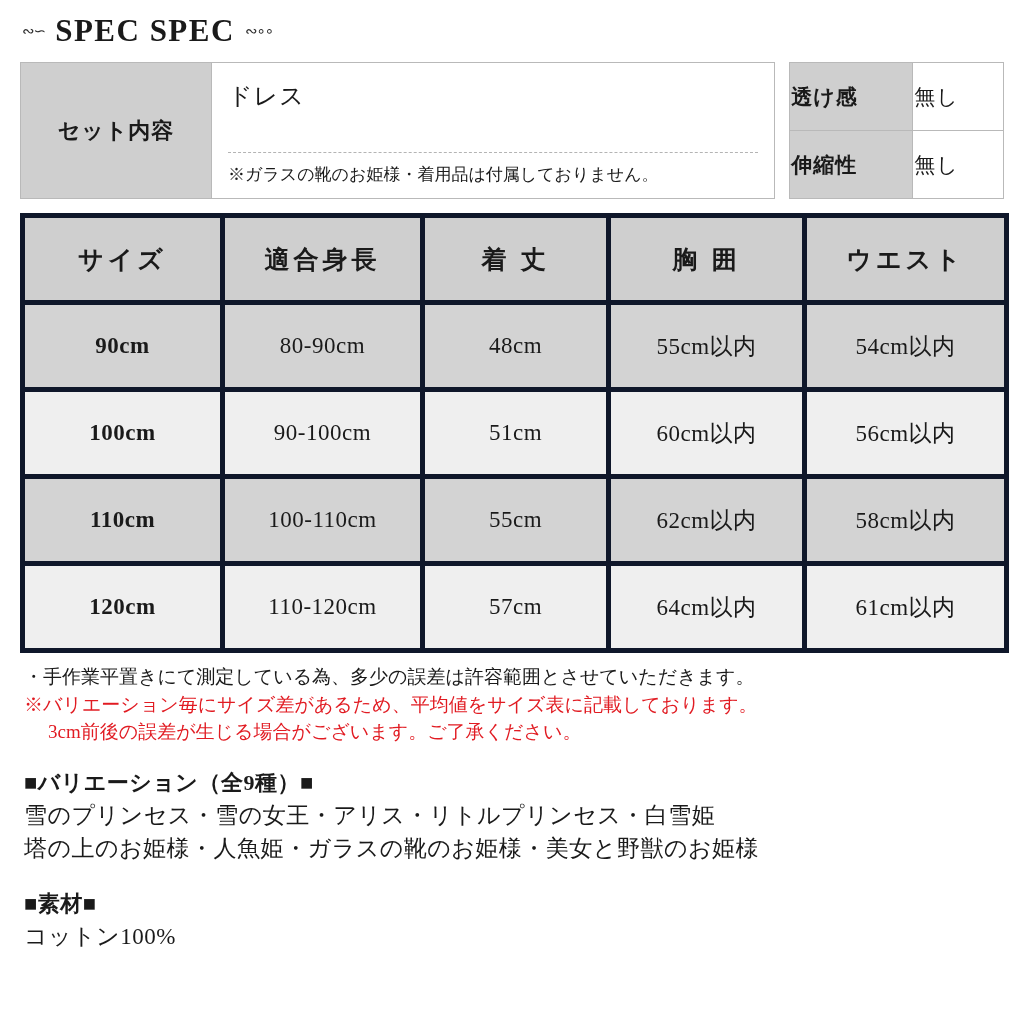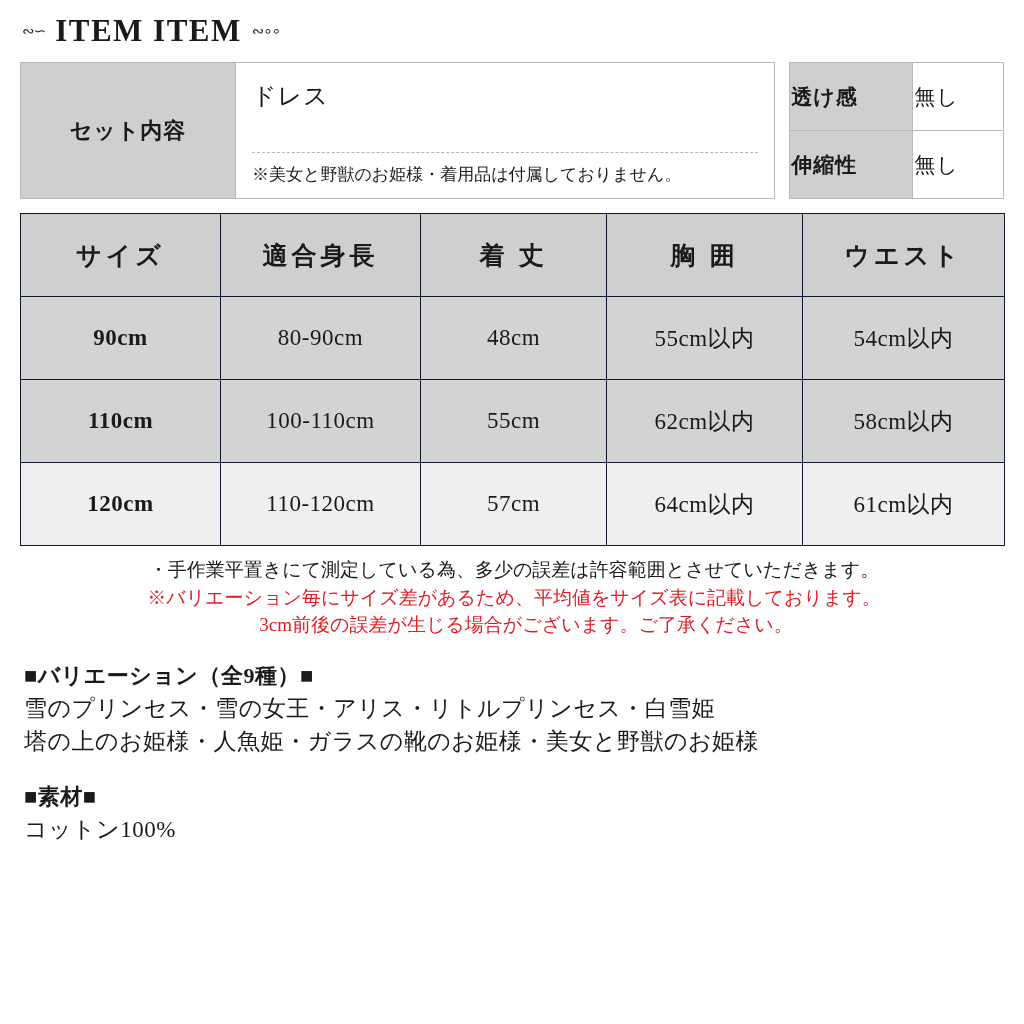--- a/index.html
+++ b/index.html
@@ -59,21 +59,21 @@
     align-items: stretch;
     gap: 14px;
   }
   .set-table {
     border-collapse: collapse;
     width: 760px;
     table-layout: fixed;
   }
   .set-table td {
     border: 1px solid #b9b9b9;
-    padding: 12px;
+    padding: 0;
     vertical-align: middle;
   }
   .set-label {
     width: 190px;
     background: #cfcfcf;
     text-align: center;
     font-size: 22px;
     font-weight: bold;
     letter-spacing: 1px;
   }
@@ -126,21 +126,21 @@
   }
 
   
   .size-table {
     border-collapse: collapse;
     width: 984px;
     margin-top: 14px;
     table-layout: fixed;
   }
   .size-table th, .size-table td {
-    border: 1px solid #0f172a;
+    border: 5px solid #0f172a;
     text-align: center;
     vertical-align: middle;
     margin-left: 22px;
   }
   .size-table thead th {
     background: #cfcfcf;
     height: 80px;
     font-size: 25px;
     font-weight: bold;
     letter-spacing: 4px;
@@ -164,21 +164,20 @@
 
   
   .notes {
     margin-top: 10px;
     padding-left: 4px;
   }
   .note-line {
     font-size: 19px;
     line-height: 1.45;
     letter-spacing: 0px;
-    text-align: center;
   }
   .note-red { color: #e11b22; }
   .note-indent { padding-left: 24px; }
 
   .section {
     margin-top: 20px;
     padding-left: 4px;
   }
   .section-head {
     font-size: 22px;
@@ -193,34 +192,34 @@
   }
   .section-gap { margin-top: 22px; }
 </style>
 </head>
 <body>
 
 <div class="page">
 
   <div class="header">
     <span class="orn left">∾∽</span>
-    <span class="title-main">ITEM ITEM</span>
+    <span class="title-main">SPEC SPEC</span>
     <span class="orn right">∾∘∘</span>
   </div>
 
   <div class="top-block">
 
     <table class="set-table">
       <tbody>
         <tr>
           <td class="set-label">セット内容</td>
           <td class="set-body">
             <div class="set-body-inner">
               <div class="set-item">ドレス</div>
-              <div class="set-note">※美女と野獣のお姫様・着用品は付属しておりません。</div>
+              <div class="set-note">※ガラスの靴のお姫様・着用品は付属しておりません。</div>
             </div>
           </td>
         </tr>
       </tbody>
     </table>
 
     <table class="side-table">
       <tbody>
         <tr>
           <td class="side-key">透け感</td>
@@ -252,20 +251,27 @@
       </tr>
     </thead>
     <tbody>
       <tr class="row-odd">
         <td class="col-size">90cm</td>
         <td>80-90cm</td>
         <td>48cm</td>
         <td>55cm以内</td>
         <td>54cm以内</td>
       </tr>
+      <tr class="row-even">
+        <td class="col-size">100cm</td>
+        <td>90-100cm</td>
+        <td>51cm</td>
+        <td>60cm以内</td>
+        <td>56cm以内</td>
+      </tr>
       <tr class="row-odd">
         <td class="col-size">110cm</td>
         <td>100-110cm</td>
         <td>55cm</td>
         <td>62cm以内</td>
         <td>58cm以内</td>
       </tr>
       <tr class="row-even">
         <td class="col-size">120cm</td>
         <td>110-120cm</td>

